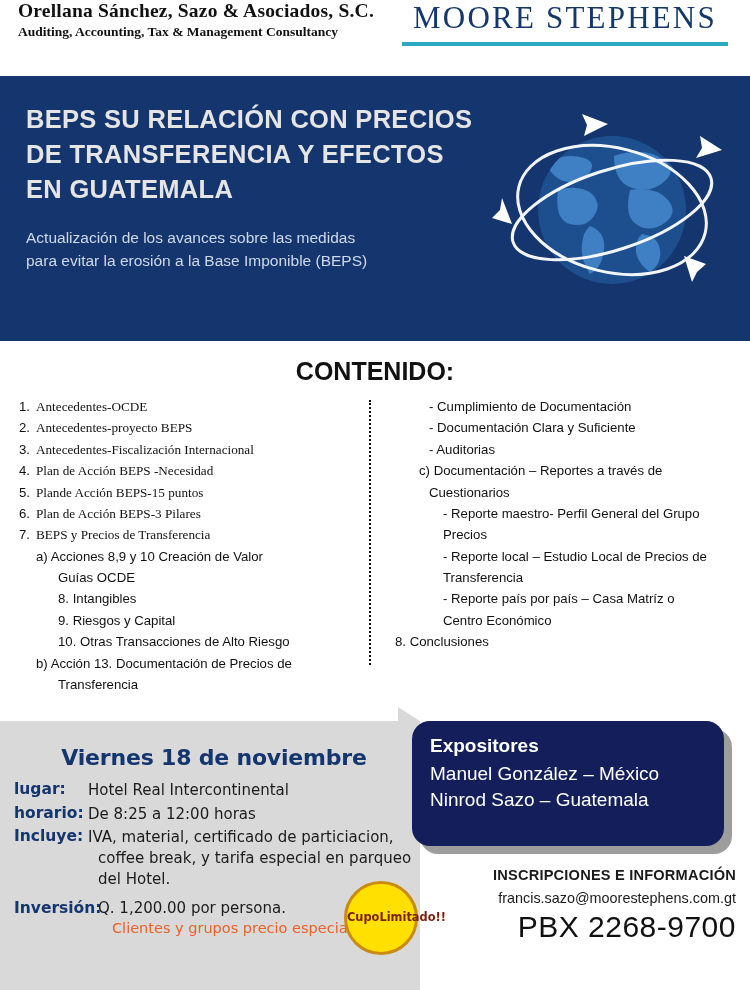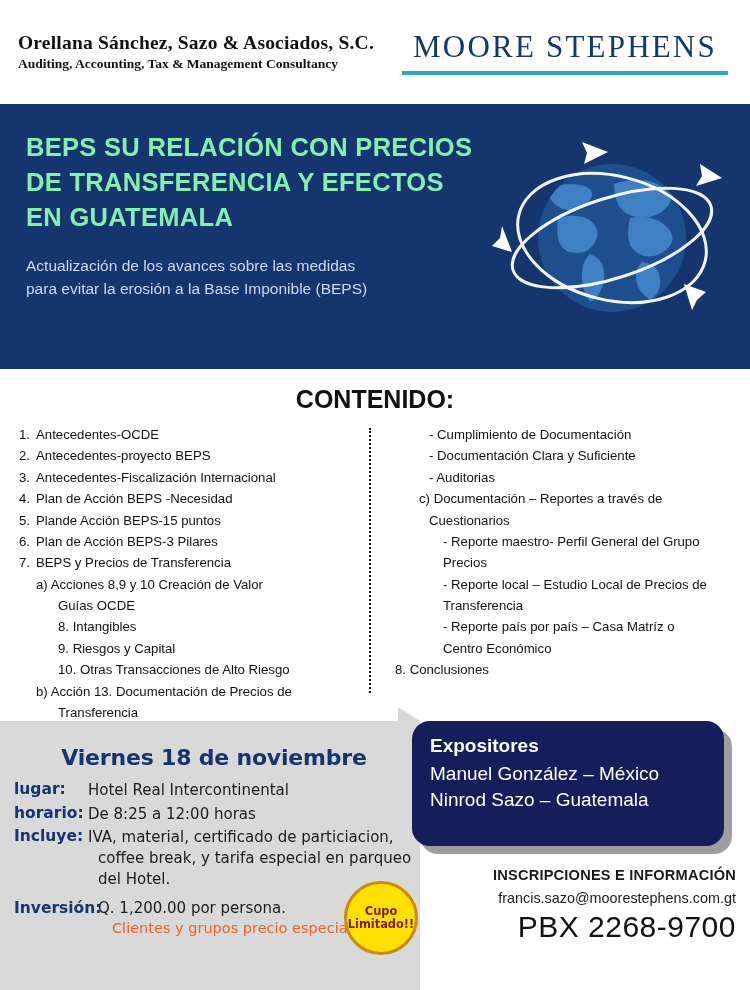--- a/index.html
+++ b/index.html
@@ -6,23 +6,23 @@
   body {
     width: 750px; height: 990px;
     font-family: "Liberation Sans", sans-serif;
     background: #ffffff;
     position: relative;
     overflow: hidden;
   }
 
   
   .header {
-    height: 104px;
+    height: 76px;
     display: flex;
-    align-items: center;
+    align-items: flex-start;
     padding: 0 18px;
     background: #ffffff;
   }
   .firm-block { width: 360px; }
   .firm-name {
     font-family: "Liberation Serif", serif;
     font-weight: bold;
     font-size: 19.5px;
     color: #111111;
     letter-spacing: 0.2px;
@@ -63,21 +63,21 @@
     overflow: hidden;
   }
   .hero-text {
     position: absolute;
     left: 26px;
     top: 26px;
     width: 470px;
     z-index: 3;
   }
   .hero-title {
-    color: #86efac;
+    color: #e5e5e5;
     font-size: 25.5px;
     font-weight: bold;
     line-height: 1.38;
     letter-spacing: 0.3px;
   }
   .hero-sub {
     color: #cfd9ea;
     font-size: 15.5px;
     line-height: 1.5;
     margin-top: 18px;
@@ -114,21 +114,21 @@
   }
   .col-left { width: 355px; padding-right: 10px; }
   .col-right { width: 365px; padding-left: 22px; }
   .divider {
     width: 0;
     border-left: 2px dotted #111;
     margin: 4px 2px 30px 2px;
   }
   .li { display: flex; }
   .li .num { width: 22px; flex: none; text-align: right; padding-right: 6px; }
-  .li .txt { flex: 1; }
+  .li .txt { flex: 1; font-family: Liberation Serif, serif; }
   .ind1 { padding-left: 22px; }
   .ind2 { padding-left: 44px; }
   .r-item { padding-left: 24px; }
   .r-sub { padding-left: 34px; }
   .r-sub2 { padding-left: 48px; }
 
   
   .lower {
     position: absolute;
     left: 0; right: 0; bottom: 0;
@@ -243,23 +243,22 @@
   .badge {
     position: absolute;
     left: 344px;
     top: 160px;
     width: 74px;
     height: 74px;
     border-radius: 50%;
     background: #ffe000;
     border: 3px solid #c98b12;
     display: flex;
-    flex-direction: column;
     align-items: center;
-    justify-content: center;
+    justify-content: flex-start;
     text-align: center;
     z-index: 6;
   }
   .badge span {
     font-size: 11.4px;
     font-weight: bold;
     color: #7a1f08;
     line-height: 1.18;
     font-family: "DejaVu Sans", sans-serif;
   }

